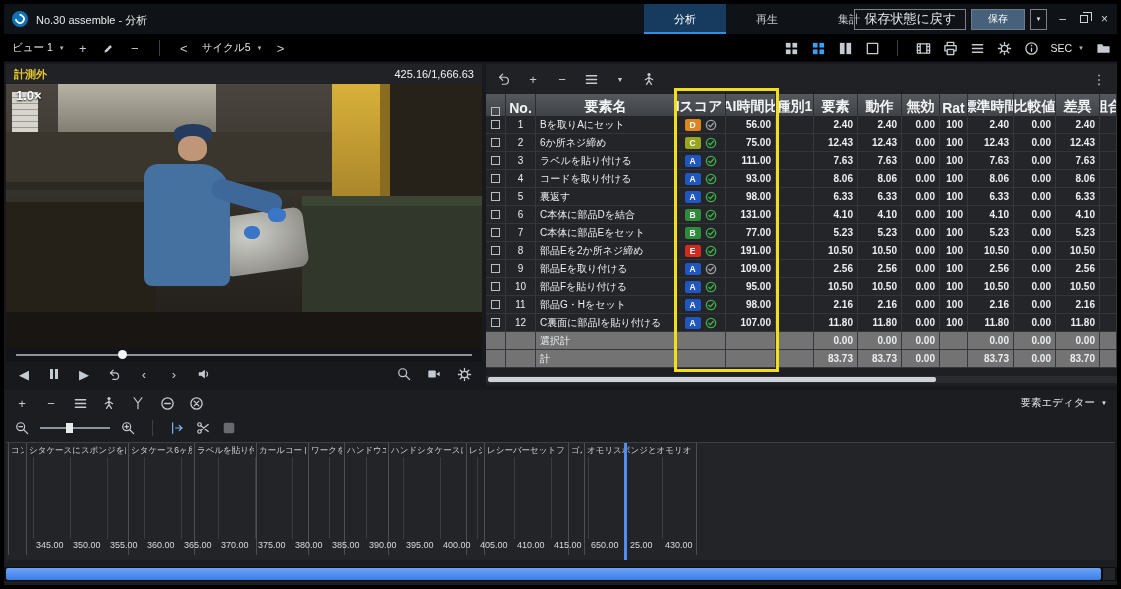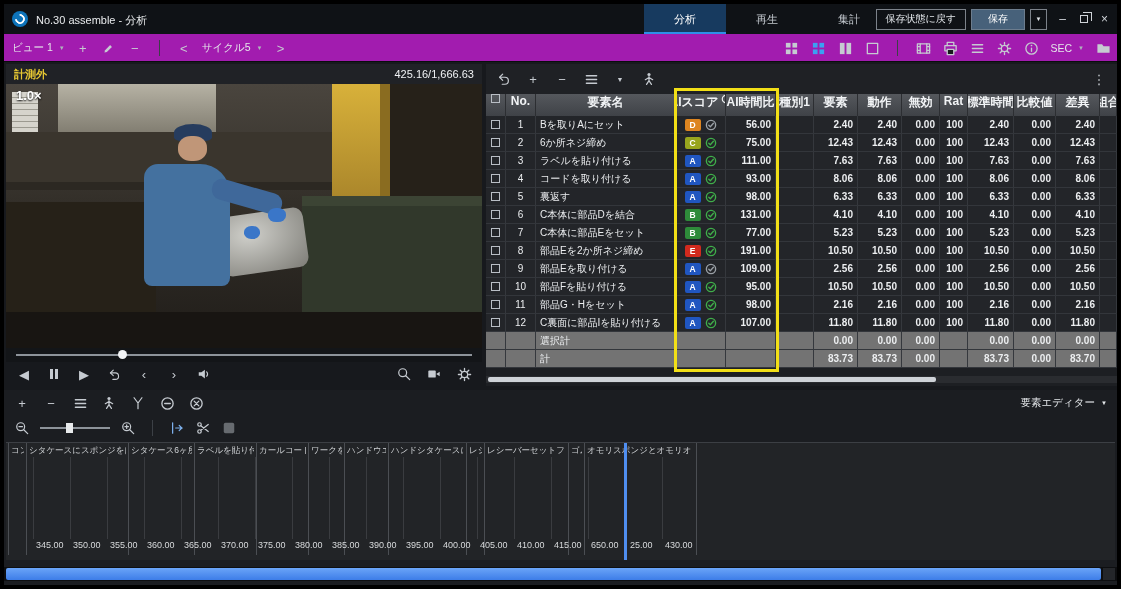--- a/index.html
+++ b/index.html
@@ -10,30 +10,30 @@
 
   
   .titlebar{position:absolute;left:0;right:0;top:0;height:30px;background:#0f1216;}
   .logo{position:absolute;left:8px;top:7px;width:16px;height:16px;border-radius:50%;background:#0e74ba;}
   .logo::after{content:"";position:absolute;inset:3px;border:2px solid #fff;border-left-color:transparent;border-radius:50%;transform:rotate(40deg);}
   .title{position:absolute;left:32px;top:9px;font-size:11px;color:#e8eaec;white-space:nowrap;}
   .tabs{position:absolute;left:640px;top:0;height:30px;display:flex;}
   .tab{width:82px;height:100%;display:flex;align-items:center;justify-content:center;font-size:11px;color:#c3c8ce;}
   .tab.active{background:#173a5f;color:#fff;box-shadow:inset 0 -2px 0 #2f8fe8;}
   .tb-buttons{position:absolute;right:70px;top:4px;height:22px;display:flex;gap:5px;align-items:center;}
-  .btn-outline{border:1px solid #7c828a;color:#e2e6ea;font-size:10px;padding:0 9px;height:21px;display:flex;align-items:center;white-space:nowrap;}
+  .btn-outline{border:1px solid #7c828a;color:#e2e6ea;font-size:13px;padding:0 9px;height:21px;display:flex;align-items:center;white-space:nowrap;}
   .btn-save{background:#47617a;border:1px solid #6d7d8e;color:#fff;font-size:10px;padding:0 16px;height:21px;display:flex;align-items:center;}
   .btn-caret{width:17px;height:21px;border:1px solid #7c828a;display:flex;align-items:center;justify-content:center;font-size:6px;color:#dfe3e7;}
   .win-controls{position:absolute;right:2px;top:0;height:30px;display:flex;}
   .win-btn{width:21px;height:30px;display:flex;align-items:center;justify-content:center;color:#cfd3d8;font-size:12px;}
   .restore-glyph{position:relative;width:8px;height:8px;border:1px solid #cfd3d8;}
   .restore-glyph::before{content:"";position:absolute;left:2px;top:-4px;width:8px;height:8px;border:1px solid #cfd3d8;border-bottom:none;border-left:none;}
 
   
-  .toolbar2{position:absolute;left:0;right:0;top:30px;height:28px;background:#a21caf;border-bottom:1px solid #0b0c0e;padding-left:10px;}
+  .toolbar2{position:absolute;left:0;right:0;top:30px;height:28px;background:#000000;border-bottom:1px solid #0b0c0e;padding-left:10px;}
   .tl-left{position:absolute;left:8px;top:0;height:28px;display:flex;align-items:center;gap:10px;}
   .tl-right{position:absolute;right:6px;top:0;height:28px;display:flex;align-items:center;gap:11px;}
   .select{display:flex;align-items:center;gap:6px;font-size:10.5px;color:#e4e7ea;white-space:nowrap;}
   .select .car{font-size:6px;color:#aeb4bb;}
   .icn{display:inline-flex;align-items:center;justify-content:center;color:#c6cbd1;width:16px;height:16px;}
   .icn.g{font-size:13px;line-height:1;}
   .icn.active{color:#3ba0f2;}
 
   
   .video-panel{position:absolute;left:2px;top:60px;width:476px;height:322px;background:#131518;}
@@ -65,21 +65,21 @@
   .vp-controls .right{margin-left:auto;display:flex;gap:14px;align-items:center;}
   .pause-glyph{display:inline-flex;gap:2px;}
   .pause-glyph i{width:3px;height:10px;background:#c6cbd1;}
 
   
   .table-panel{position:absolute;left:482px;top:60px;width:631px;height:322px;background:#1d1f23;overflow:hidden;}
   .tp-toolbar{position:absolute;left:0;right:0;top:0;height:30px;display:flex;align-items:center;gap:13px;padding:0 10px;background:#1f2125;}
   .tp-toolbar .right{margin-left:auto;}
   .thead,.trow{display:grid;}
   .thead{position:absolute;left:0;right:0;top:30px;height:22px;background:linear-gradient(#55585d,#3f4247);}
-  .th{display:flex;align-items:flex-start;justify-content:center;gap:3px;font-size:12px;font-weight:bold;color:#f2f4f6;border-right:1px solid #2c2e32;overflow:hidden;white-space:nowrap;}
+  .th{display:flex;align-items:flex-end;justify-content:center;gap:3px;font-size:14px;font-weight:bold;color:#f2f4f6;border-right:1px solid #2c2e32;overflow:hidden;white-space:nowrap;}
   .tbody{position:absolute;left:0;right:0;top:52px;}
   .trow{height:18px;background:#232529;border-bottom:1px solid #33363b;}
   .trow.total{height:18px;background:#737373;}
   .c{display:flex;align-items:center;font-size:10px;color:#eceef0;border-right:1px solid #35383d;overflow:hidden;white-space:nowrap;}
   .c.num{justify-content:flex-end;padding-right:4px;font-weight:bold;}
   .c.ctr{justify-content:center;}
   .c.lft{justify-content:flex-start;padding-left:4px;}
   .cb{width:9px;height:9px;border:1px solid #b9bec5;background:transparent;display:inline-block;}
   .badge{min-width:16px;height:12px;border-radius:2px;color:#fff;font-size:8.5px;font-weight:bold;display:inline-flex;align-items:center;justify-content:center;margin-right:4px;}
   .chk{display:inline-flex;}

